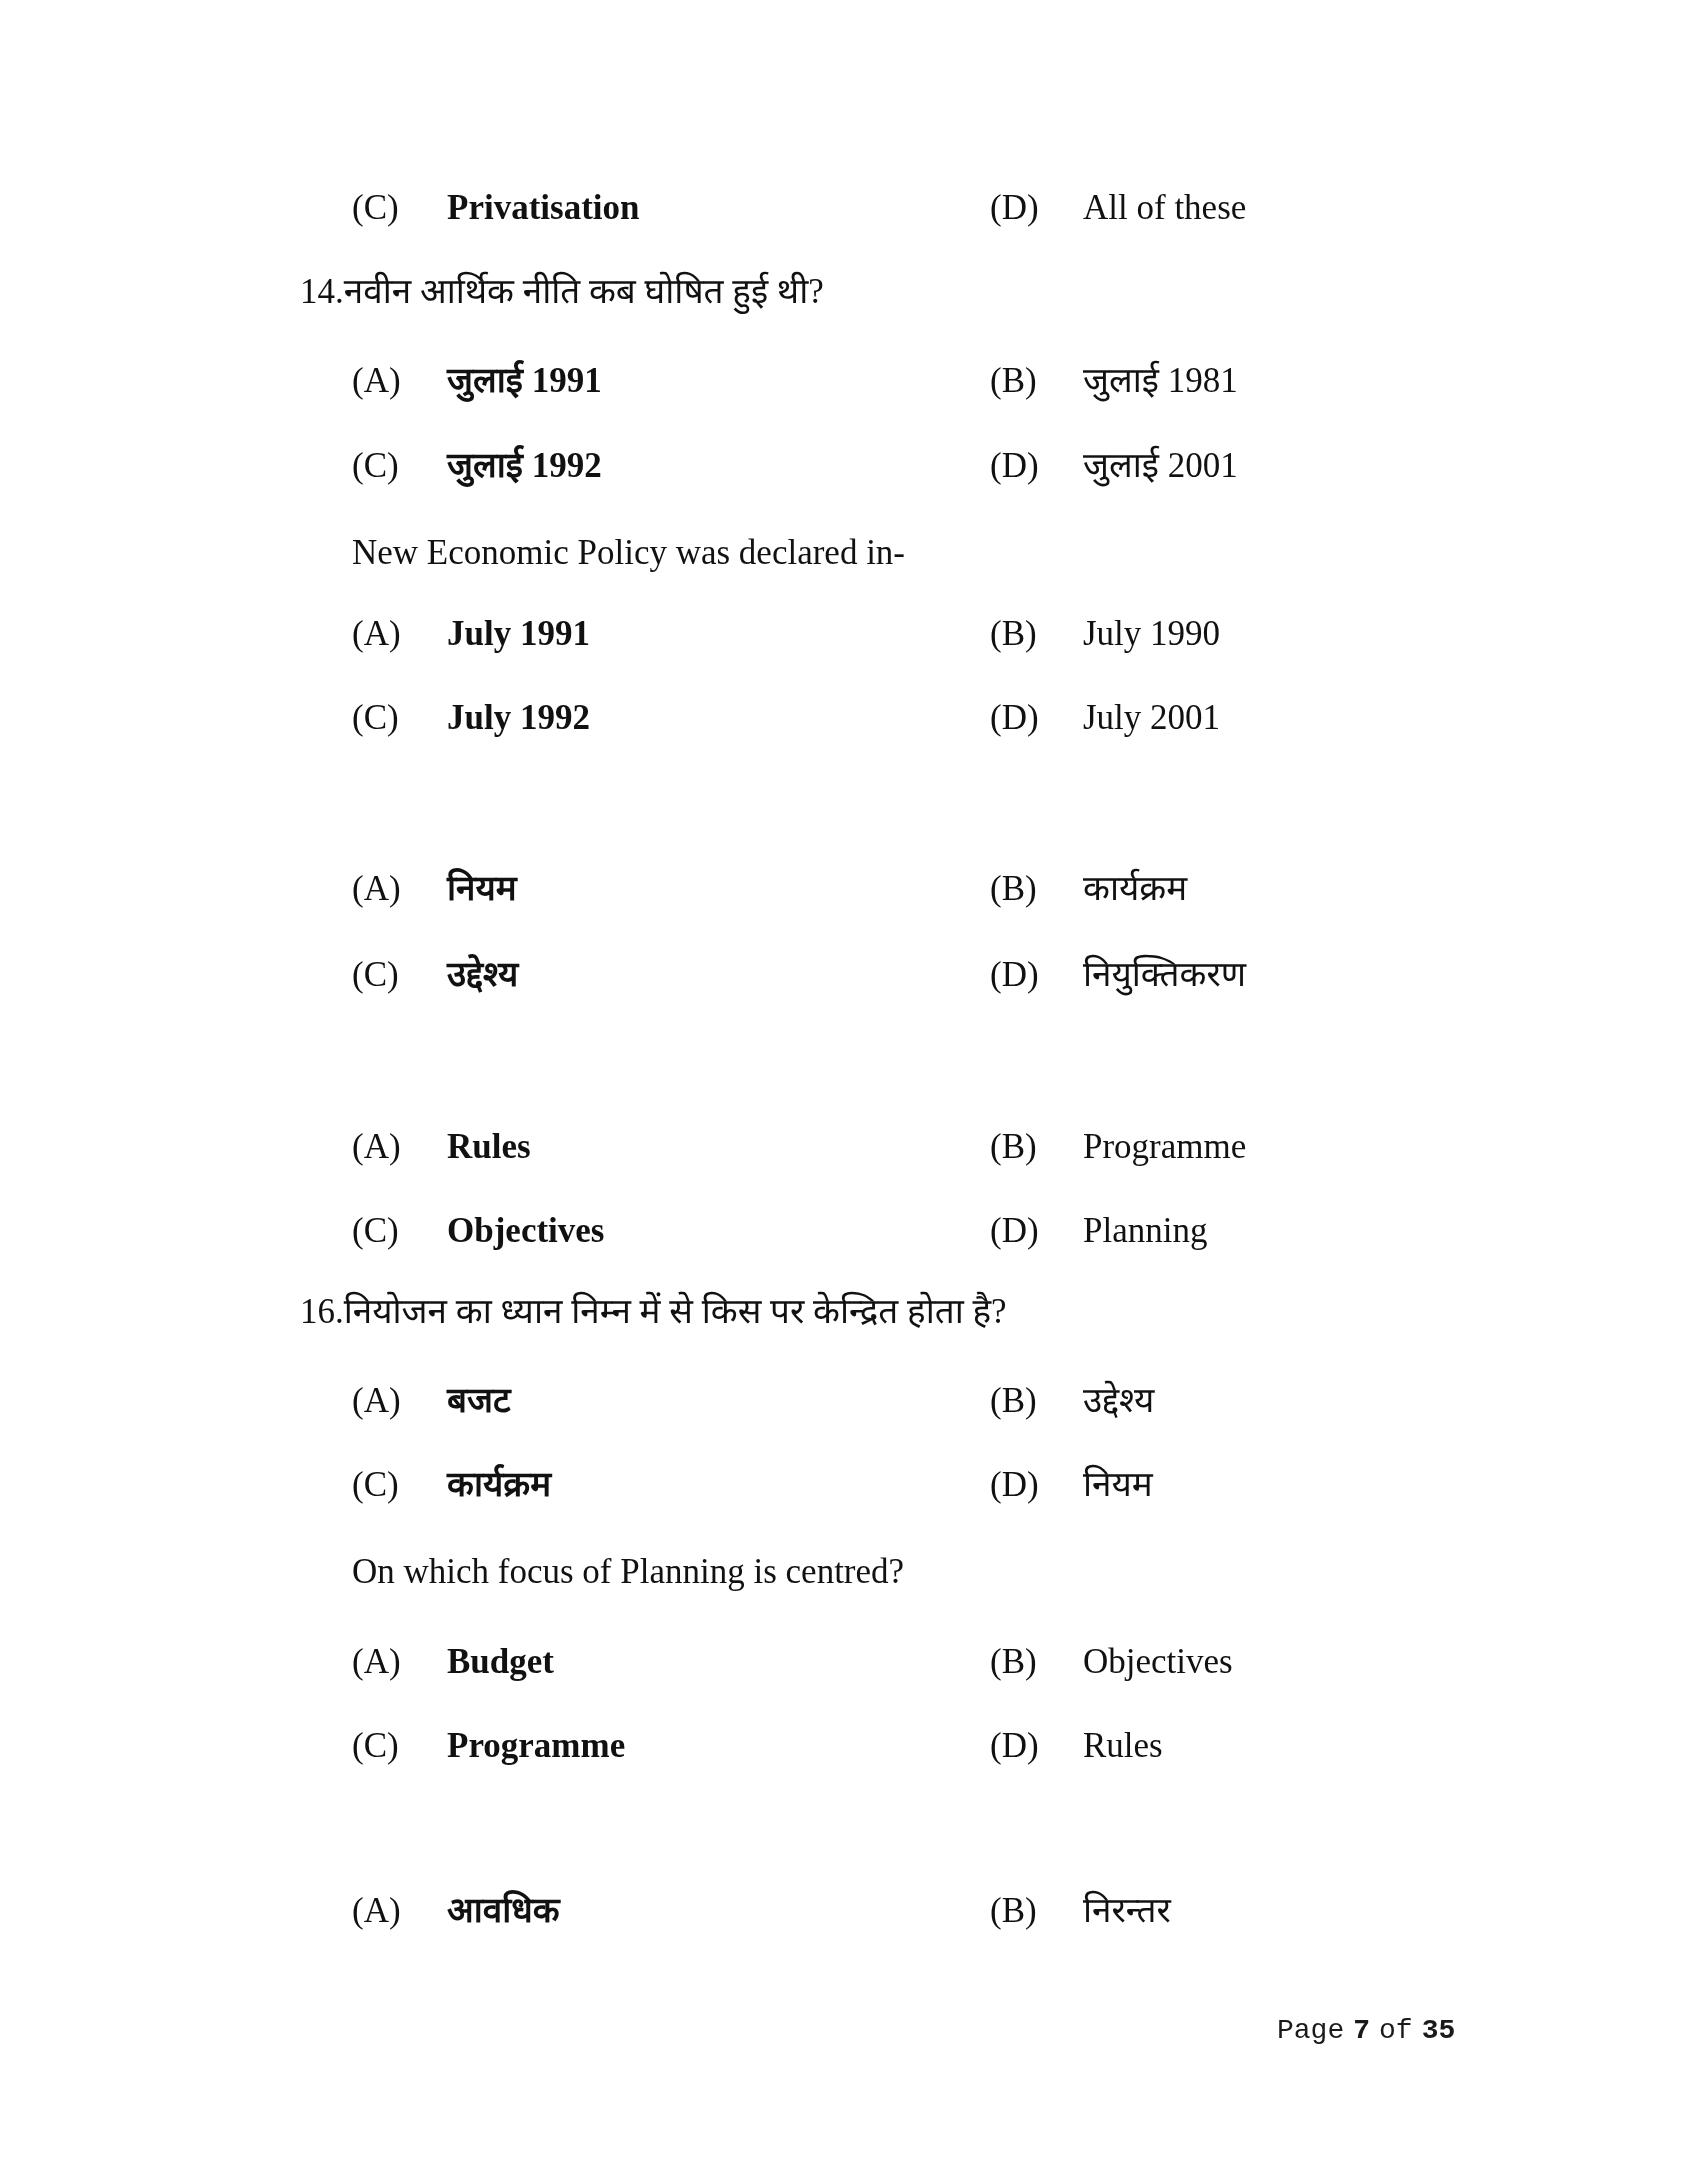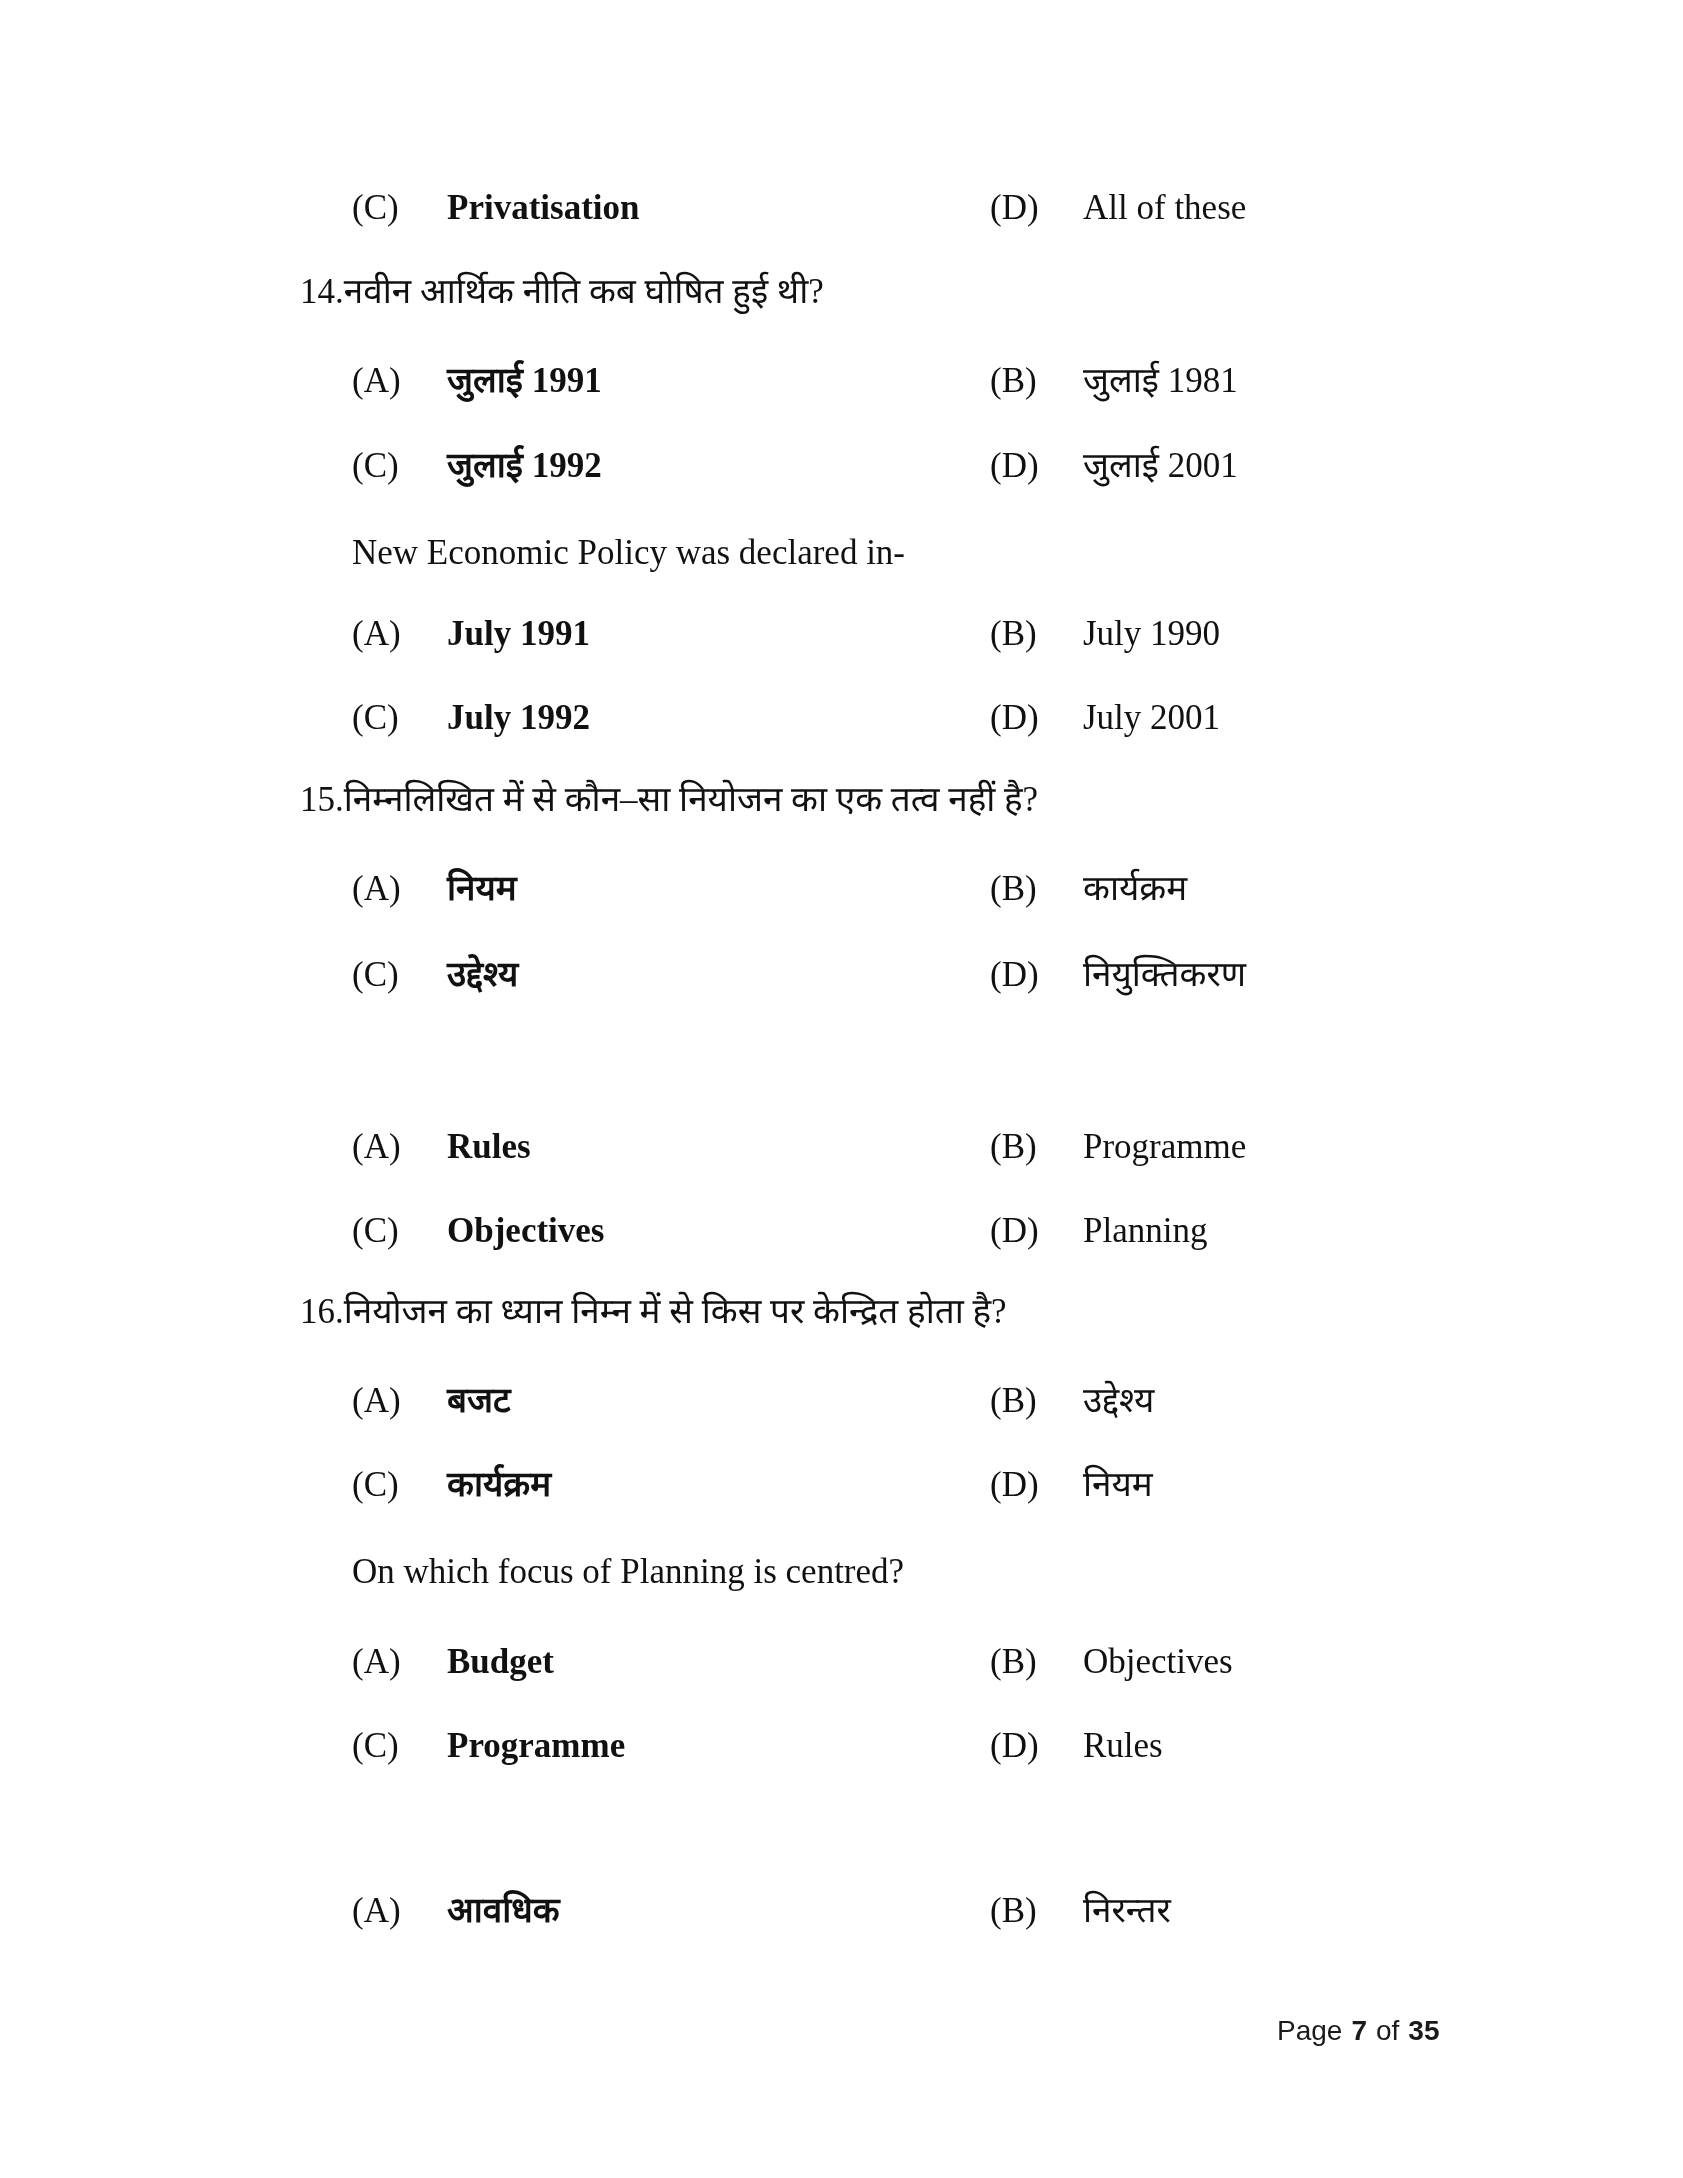--- a/index.html
+++ b/index.html
@@ -41,21 +41,21 @@
   .ot  { position: absolute; left: 447px; font-weight: bold; }
   .olr { position: absolute; left: 990px; }
   .otr { position: absolute; left: 1083px; }
   
   .footer {
     position: absolute;
     top: 2013px;
     left: 1277px;
     height: 36px;
     line-height: 36px;
-    font-family: Liberation Sans, sans-serif;
+    font-family: Liberation Mono, monospace;
     font-size: 28px;
     color: #1a1a1a;
     white-space: nowrap;
   }
   .footer .sp { display: inline-block; width: 9px; }
   .footer .bold { font-weight: 700; }
 </style>
 </head>
 <body>
 
@@ -97,23 +97,20 @@
     <span class="otr">July 1990</span>
   </div>
 
   <div class="line" style="top:686px">
     <span class="ol">(C)</span>
     <span class="ot">July 1992</span>
     <span class="olr">(D)</span>
     <span class="otr">July 2001</span>
   </div>
 
-  <div class="line" style="top:768px">
-    <span class="q-wrap"><span class="q-num">15.</span><span>निम्नलिखित में से कौन–सा नियोजन का एक तत्व नहीं है?</span></span>
-  </div>
 
   <div class="line" style="top:857px">
     <span class="ol">(A)</span>
     <span class="ot">नियम</span>
     <span class="olr">(B)</span>
     <span class="otr">कार्यक्रम</span>
   </div>
 
   <div class="line" style="top:943px">
     <span class="ol">(C)</span>

